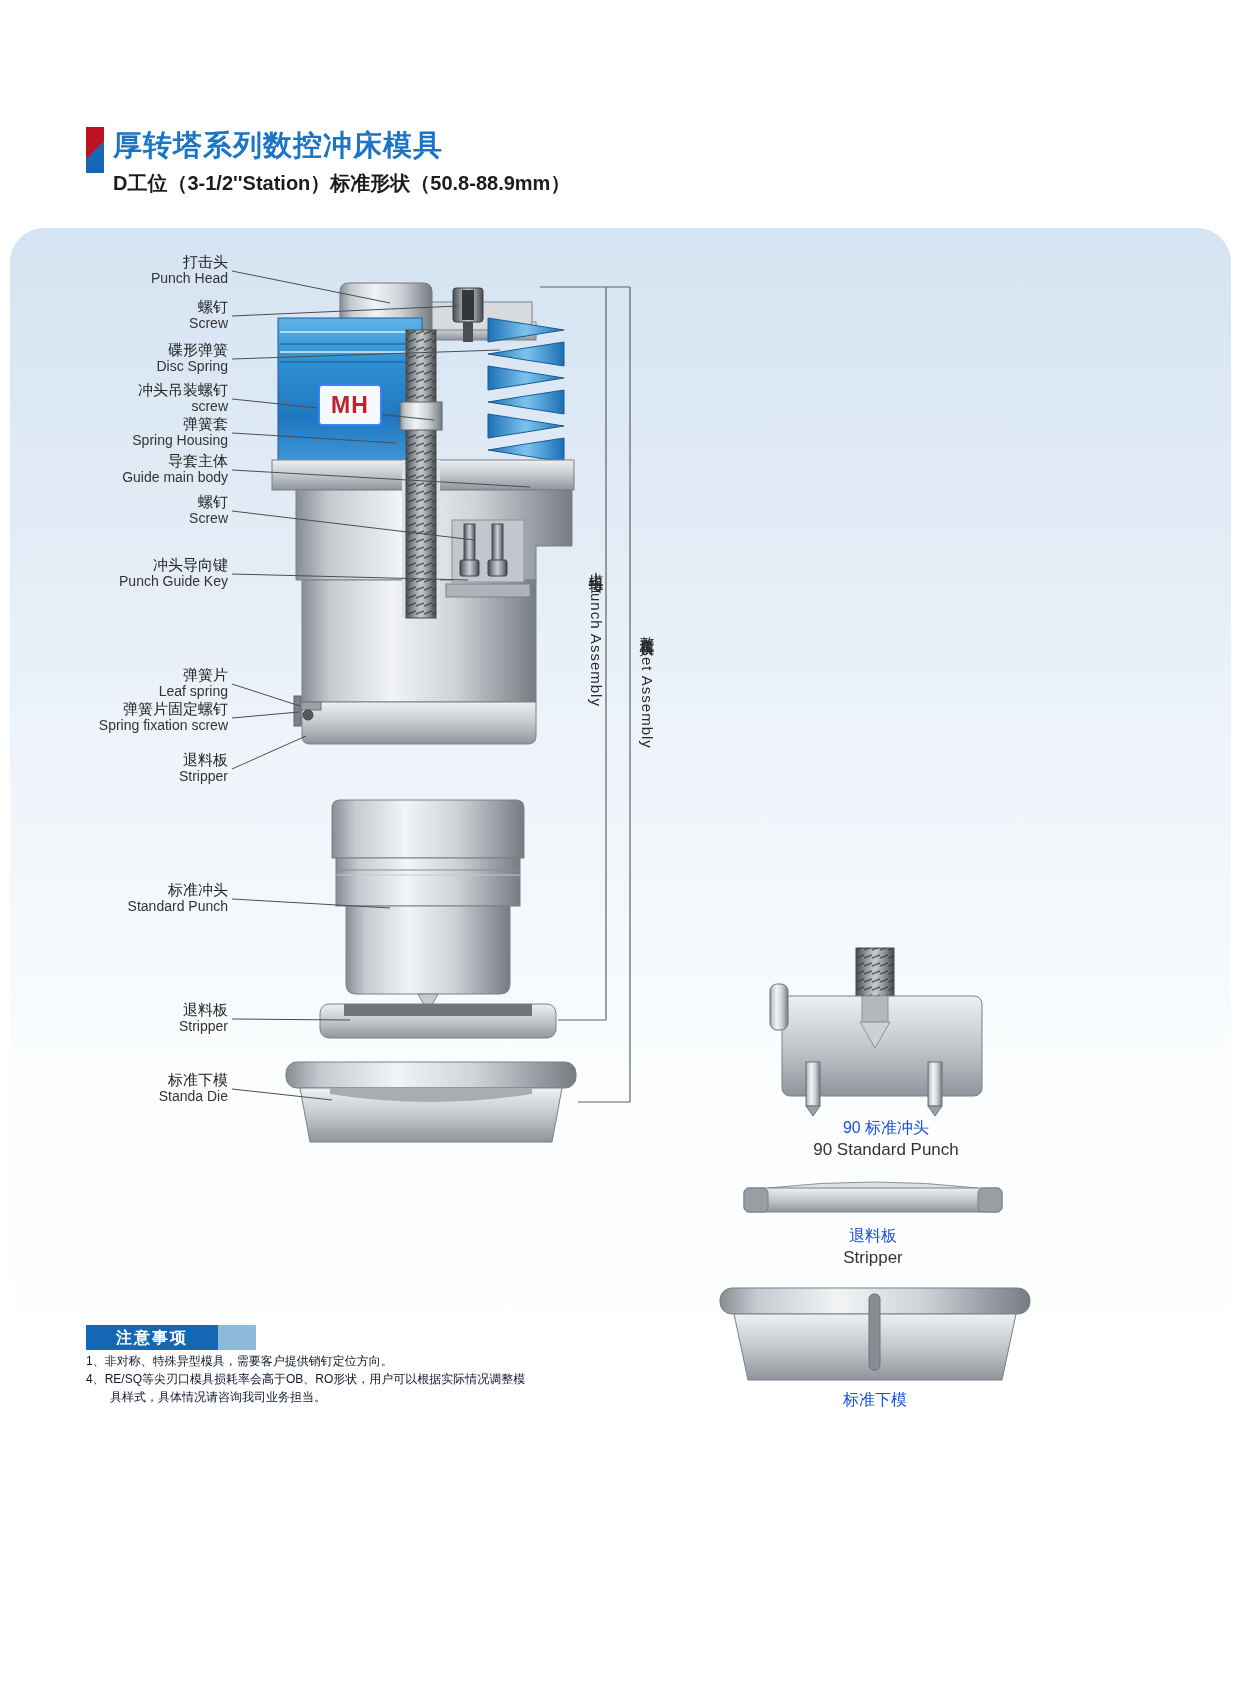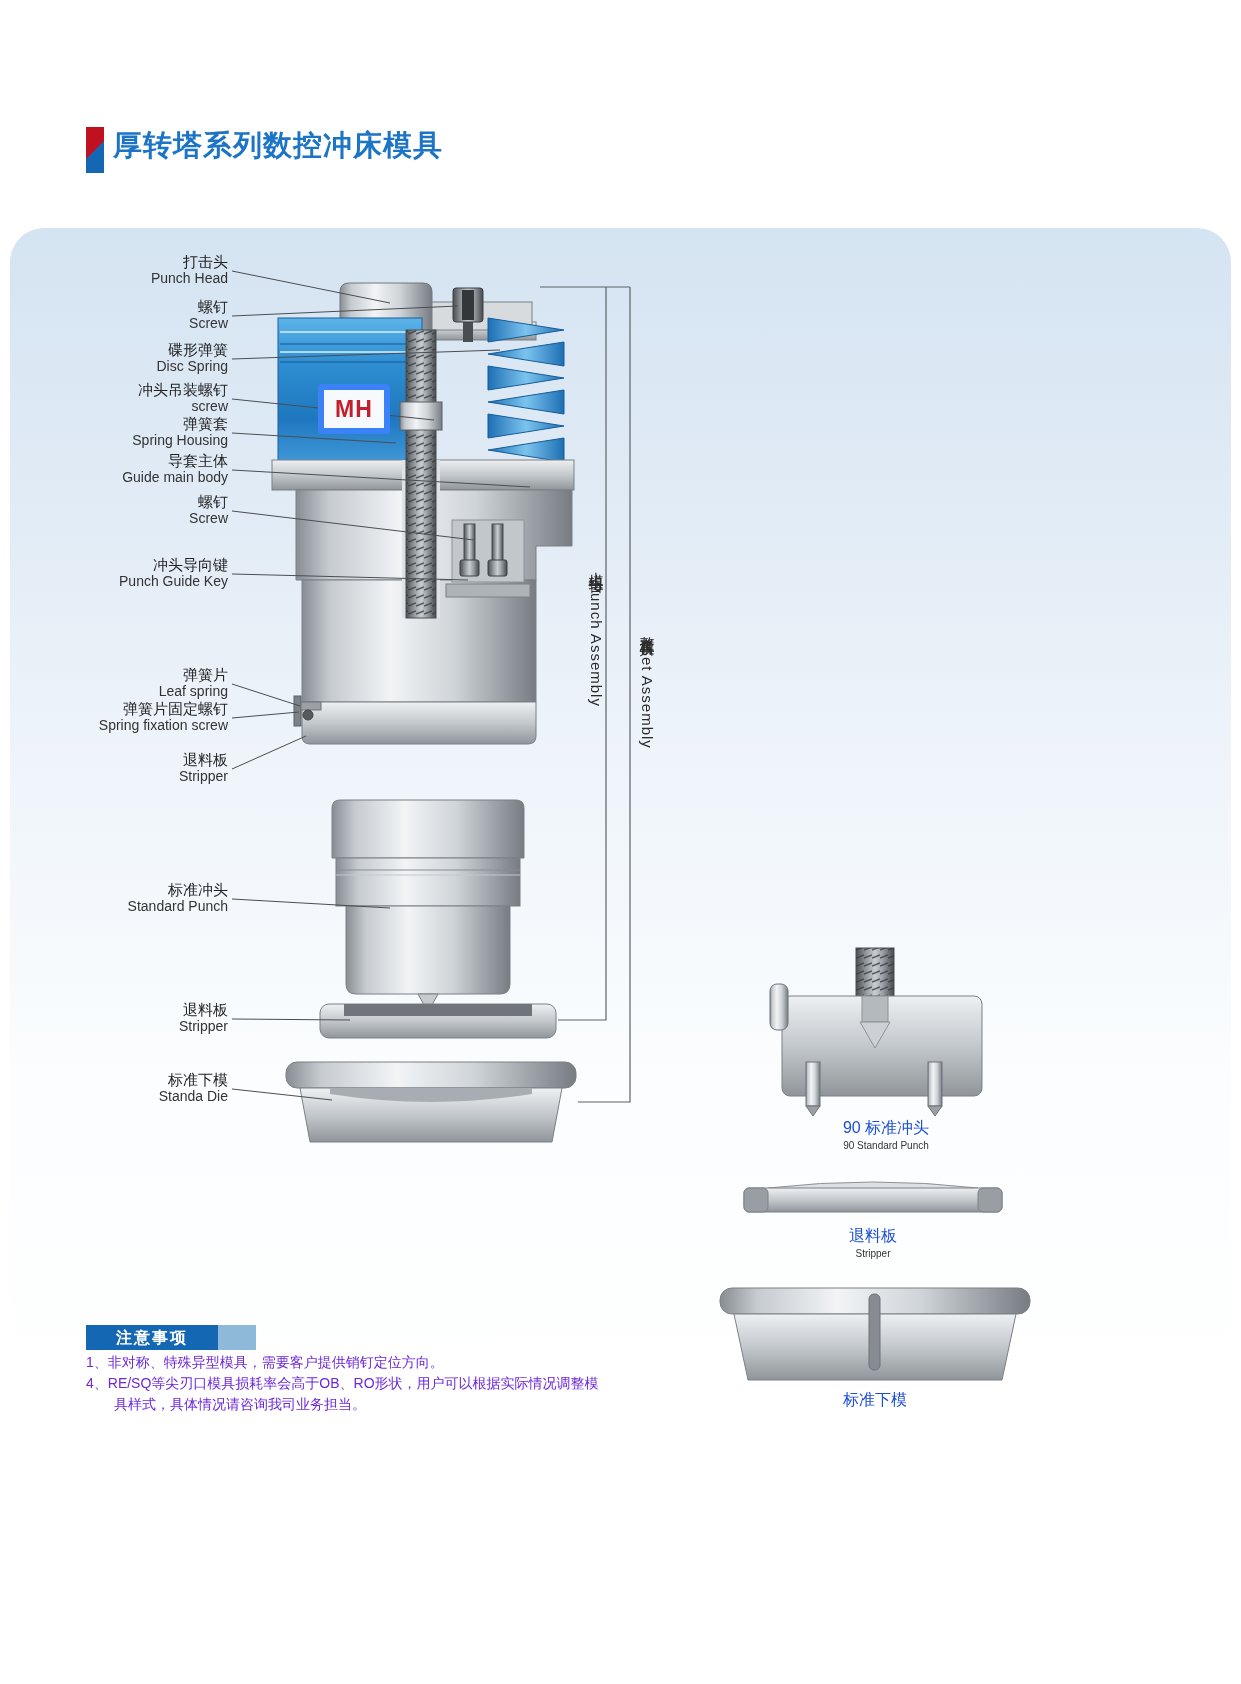--- a/index.html
+++ b/index.html
@@ -11,49 +11,50 @@
   .accent-bar { position:absolute; left:86px; top:127px; width:18px; height:46px;
                 background:linear-gradient(135deg,#bf1120 49%,#1467b2 51%); }
   .title { position:absolute; left:113px; top:126px; margin:0; font-size:29px; font-weight:bold;
            color:#1b74c5; letter-spacing:1px; }
   .subtitle { position:absolute; left:113px; top:170px; margin:0; font-size:20px; font-weight:bold; color:#1c1c1c; }
   svg.drawing { position:absolute; left:0; top:0; }
   .dlabel { position:absolute; right:1013px; width:230px; text-align:right; line-height:1.16; }
   .dlabel .zh { font-size:15px; color:#222; }
   .dlabel .en { font-size:14px; color:#333; }
   .mh-logo { position:absolute; left:318px; top:384px; width:60px; height:38px; background:#f7fafc;
-             border:6px solid #3b82f6; border-radius:4px; display:flex; align-items:center; justify-content:center;
+             border:2px solid #3b82f6; border-radius:4px; display:flex; align-items:center; justify-content:center;
              color:#c3202e; font-size:23px; font-weight:bold; letter-spacing:1px; }
   .vlabel { position:absolute; writing-mode:vertical-rl; text-orientation:mixed;
             font-size:15px; color:#2a2a2a; letter-spacing:2px; }
   .vlabel .ven { display:inline-block; margin-top:14px; letter-spacing:1px; }
   .caption { position:absolute; width:260px; text-align:center; line-height:1.3; }
   .caption .zh { font-size:16px; color:#1d4ed8; }
-  .caption .en { font-size:10px; color:#333; }
+  .caption .en { font-size:17px; color:#333; }
   .notice-title { position:absolute; left:86px; top:1325px; width:132px; height:25px; background:#1467b2;
                   color:#ffffff; font-size:16px; font-weight:bold; text-align:center; line-height:25px; letter-spacing:2px; }
   .notice-accent { position:absolute; left:218px; top:1325px; width:38px; height:25px; background:#8fb9d9; }
   .notice-list { position:absolute; left:86px; top:1352px; width:640px; margin:0; padding:0; list-style:none; }
-  .notice-list li { font-size:14px; color:#6d28d9; line-height:1.5; white-space:pre-wrap;
+  .notice-list li { font-size:12px; color:#0f172a; line-height:1.5; white-space:pre-wrap;
                     padding-left:2em; text-indent:-2em; }
   .pagenum { position:absolute; left:1030px; top:1601px; width:72px; height:30px; background:#1467b2;
              color:#ffffff; font-size:15px; font-weight:bold; display:flex; align-items:center; justify-content:center;
              letter-spacing:1px; }
   .pagenum-arrow { position:absolute; left:1102px; top:1601px; width:30px; height:30px; background:#c3132a;
                    clip-path:polygon(0 0,100% 50%,0 100%); }
 </style>
 </head>
 <body>
 
 <div class="page">
 
   <div class="panel"></div>
 
   <div class="accent-bar"></div>
   <h1 class="title">厚转塔系列数控冲床模具</h1>
+  <h2 class="subtitle">D工位（3-1/2''Station）标准形状（50.8-88.9mm）</h2>
 
   <svg class="drawing" width="1241" height="1684" viewBox="0 0 1241 1684">
     <defs>
       <linearGradient id="metalH" x1="0" y1="0" x2="1" y2="0">
         <stop offset="0" stop-color="#878d92"></stop>
         <stop offset="0.12" stop-color="#c6cbd0"></stop>
         <stop offset="0.38" stop-color="#f2f4f6"></stop>
         <stop offset="0.65" stop-color="#cfd4d8"></stop>
         <stop offset="1" stop-color="#767c82"></stop>
       </linearGradient>

